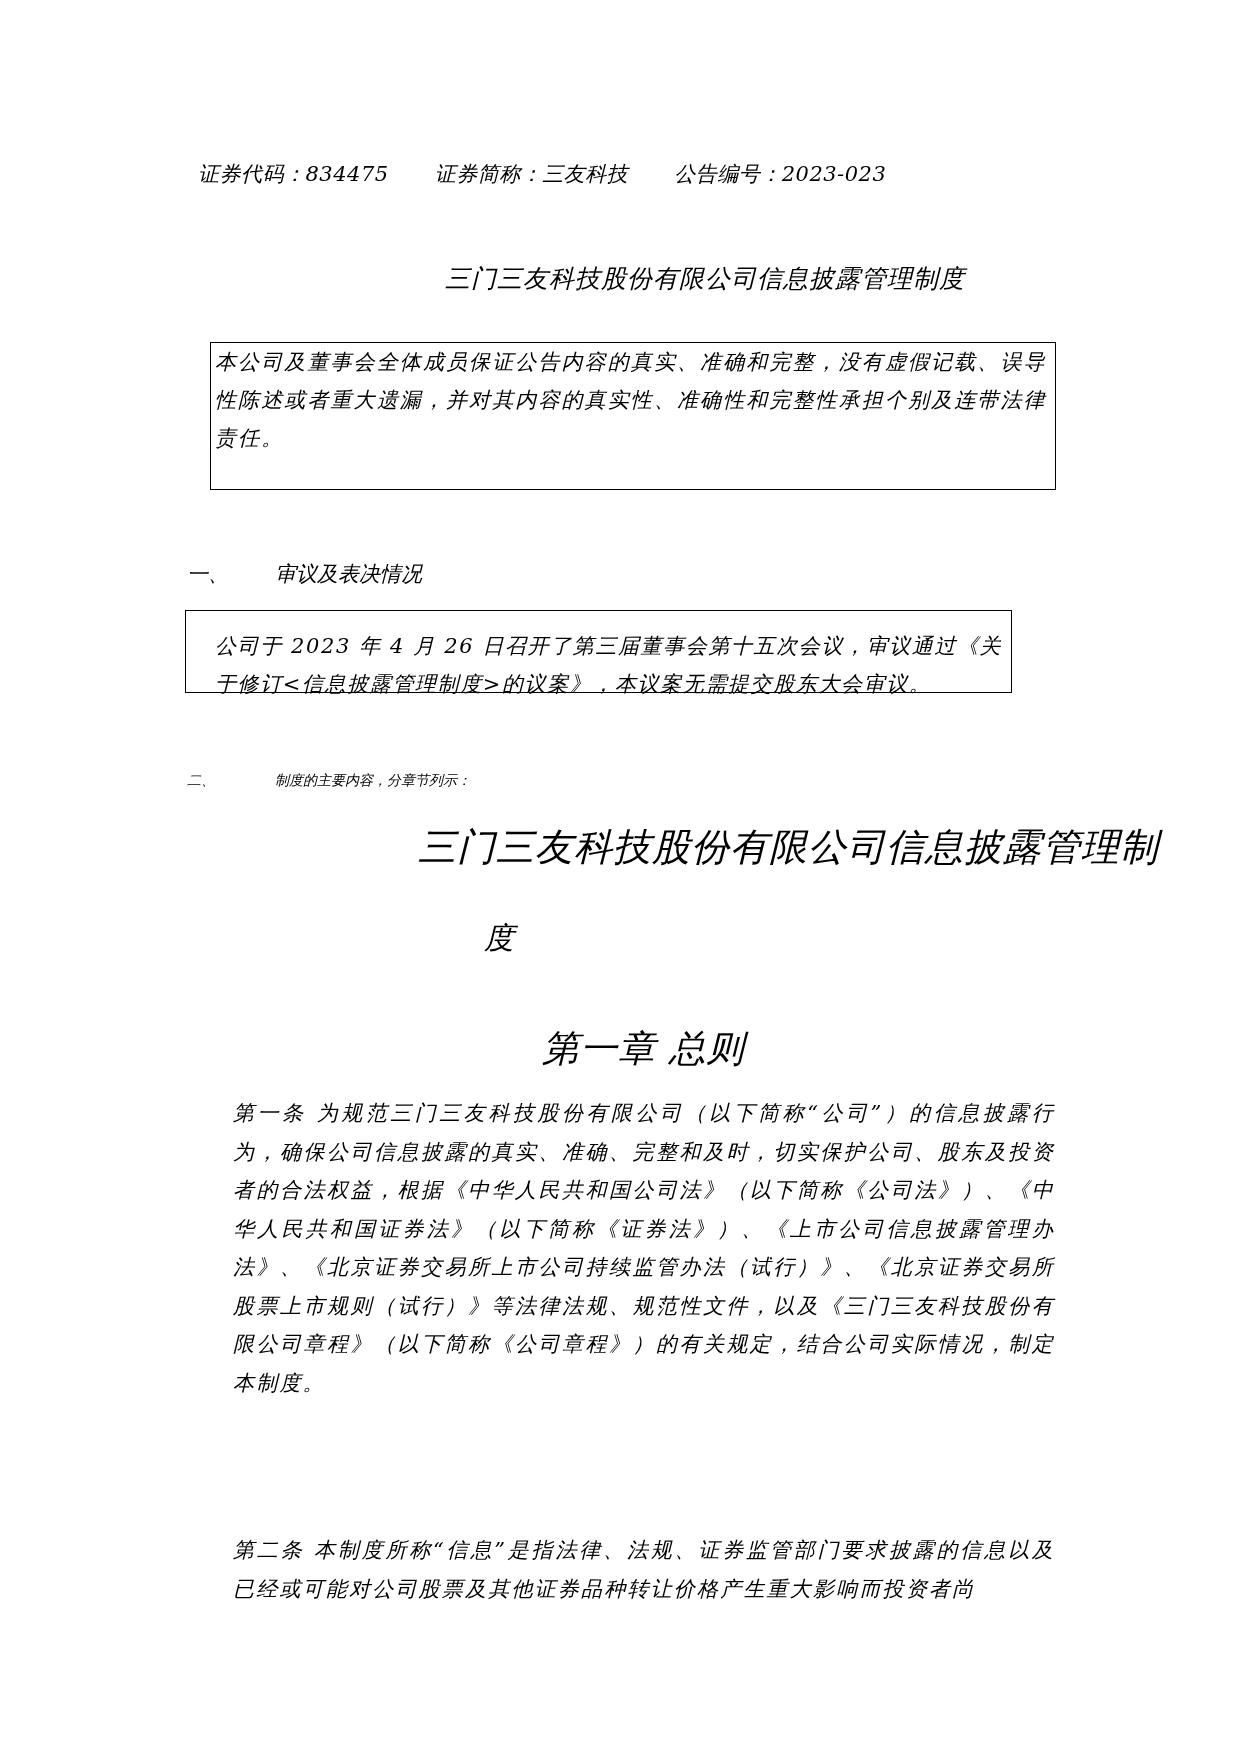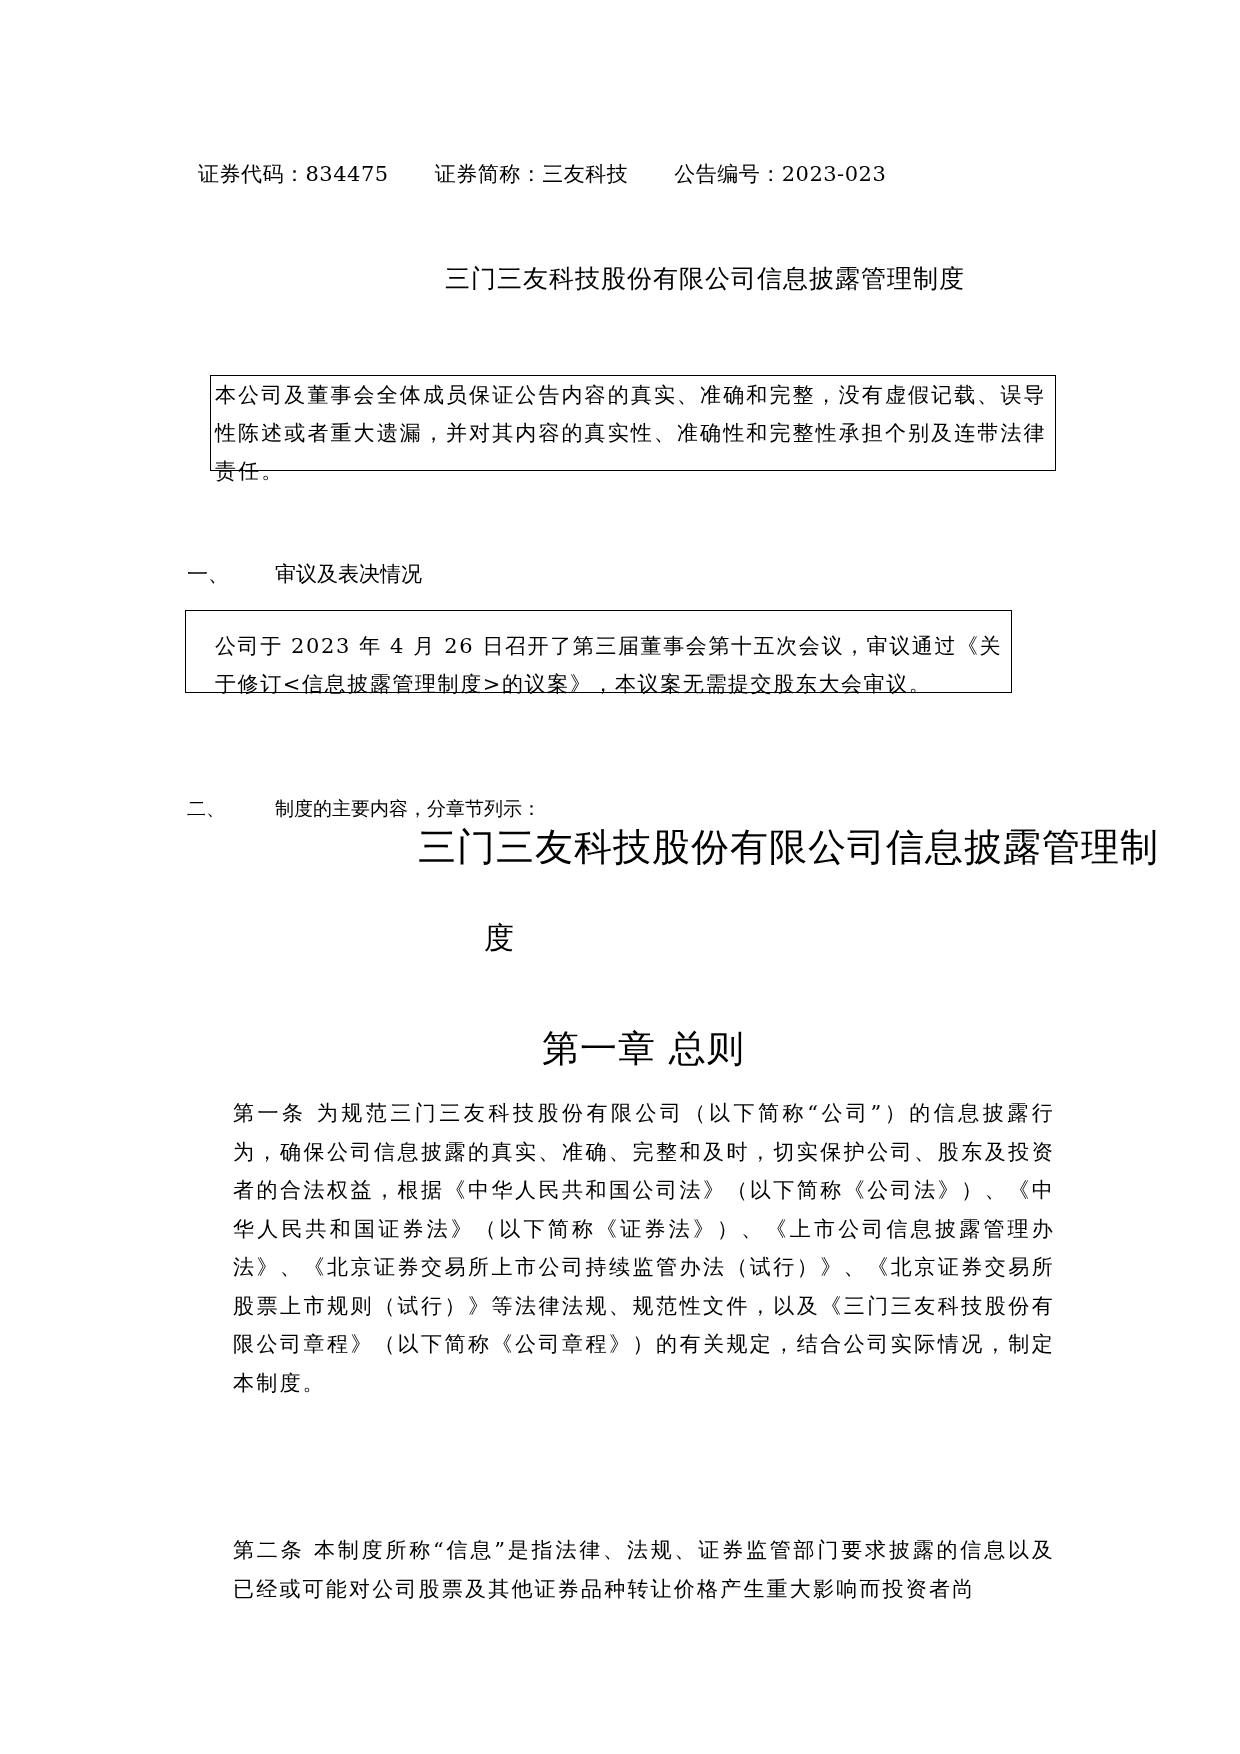--- a/index.html
+++ b/index.html
@@ -1,38 +1,38 @@
 <!DOCTYPE html>
 <html><head>
 <meta charset="utf-8">
 <style>
   html, body { margin: 0; padding: 0; background: #ffffff; }
   body {
     width: 1240px; height: 1754px; position: relative; overflow: hidden;
     font-family: "DejaVu Serif", "Liberation Serif", serif;
     color: #000;
   }
-  .abs { position: absolute; }
+  .abs { position: absolute; font-style: italic; }
   .header-line { left: 198px; top: 160px; font-size: 21px; white-space: pre; letter-spacing: 0.5px; }
   .header-line span { margin-right: 46px; }
   .title1 { left: 445px; top: 262px; font-size: 25px; letter-spacing: 1px; white-space: nowrap; }
   .box1 {
-    left: 210px; top: 375px; width: 846px; height: 96px;
+    left: 210px; top: 342px; width: 846px; height: 148px;
     border: 1px solid #000; box-sizing: border-box;
     font-size: 21px; line-height: 38px; padding: 0 4px; letter-spacing: 2.1px;
   }
   .sec1 { left: 187px; top: 560px; font-size: 21px; white-space: pre; }
   .sec1 .num { display: inline-block; width: 88px; }
   .box2 {
     left: 185px; top: 610px; width: 827px; height: 83px;
     border: 1px solid #000; box-sizing: border-box;
     font-size: 21px; line-height: 38px; padding: 16px 4px; letter-spacing: 1.6px;
   }
   .box2 .indent { padding-left: 25px; }
-  .sec2 { left: 187px; top: 772px; font-size: 19px; white-space: pre; margin-top: 24px; }
+  .sec2 { left: 187px; top: 772px; font-size: 14px; white-space: pre; }
   .sec2 .num { display: inline-block; width: 88px; }
   .title2a { left: 418px; top: 822px; font-size: 38px; letter-spacing: 1px; white-space: nowrap; }
   .title2b { left: 484px; top: 918px; font-size: 30px; }
   .chapter { left: 542px; top: 1024px; font-size: 37px; white-space: pre; letter-spacing: 1px; }
   .para {
     left: 185px; width: 870px; font-size: 21px; line-height: 38.5px; letter-spacing: 2.2px;
     text-align: justify;
   }
   .para .lead { padding-left: 48px; }
   .p1 { top: 1094px; }

